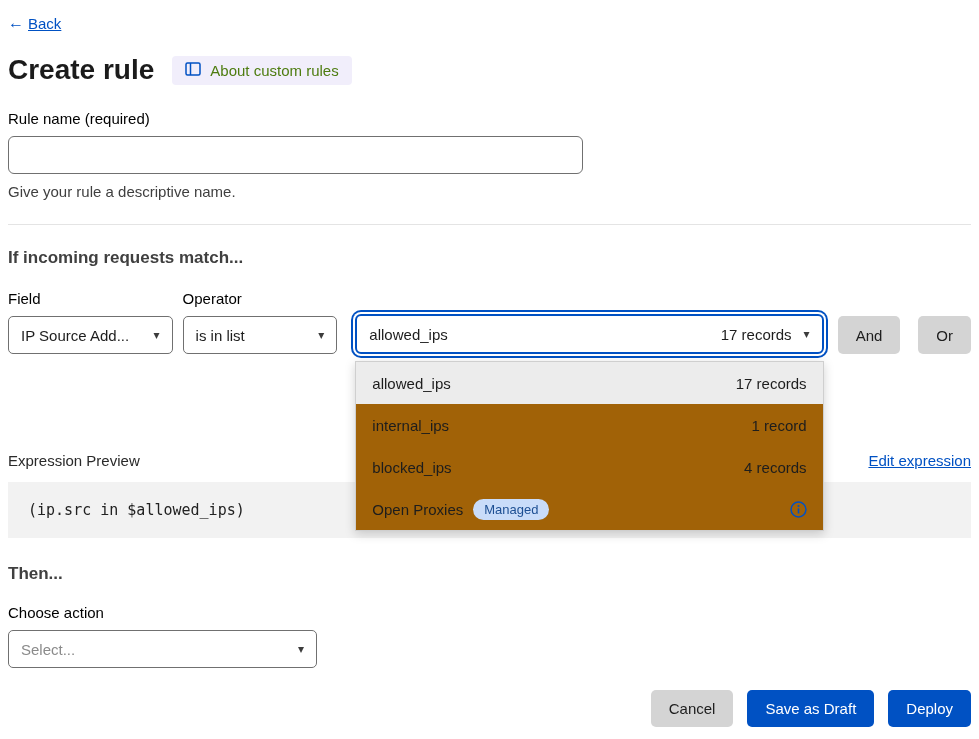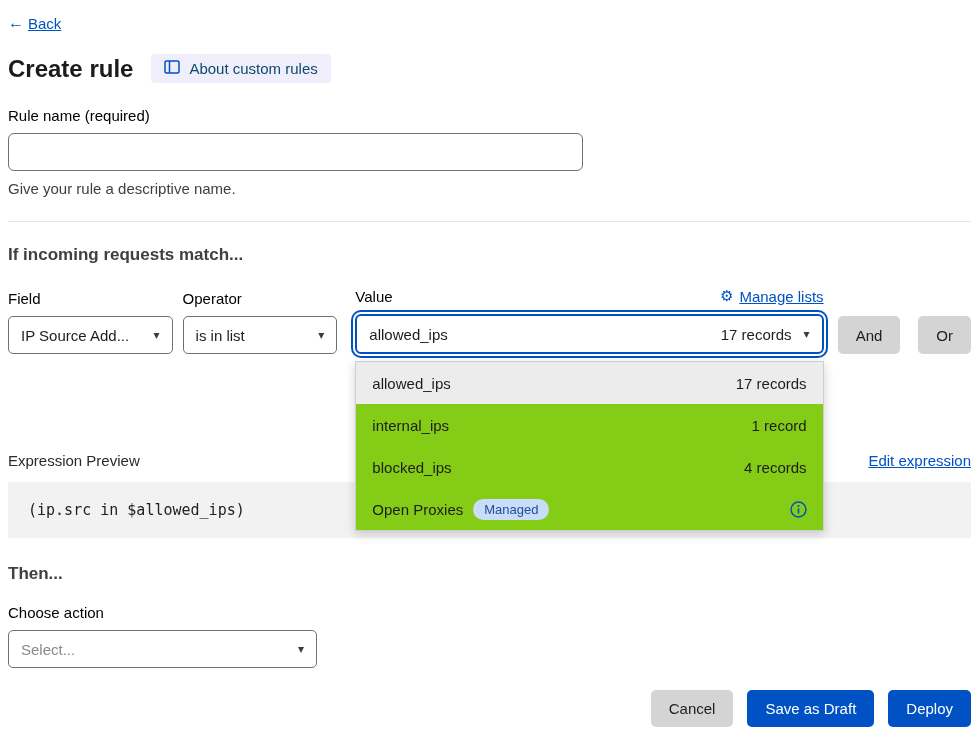--- a/index.html
+++ b/index.html
@@ -12,24 +12,24 @@
   .page { padding: 14px 8px 0; position: relative; width: 100%; height: 100%; }
 
   
   .link { color: #0051c3; cursor: pointer; }
   .link .link-text { text-decoration: underline; }
 
   .back-link { display: inline-flex; align-items: center; gap: 4px; font-size: 15px; }
   .back-arrow { font-size: 16px; text-decoration: none; }
 
   .title-row { display: flex; align-items: center; gap: 18px; margin-top: 22px; margin-bottom: 24px; }
-  .page-title { font-size: 24px; font-weight: 700; margin: 0; color: #1b1b1b; }
+  .page-title { font-size: 28px; font-weight: 700; margin: 0; color: #1b1b1b; }
   .about-pill {
     display: inline-flex; align-items: center; gap: 9px;
-    background: #f1eefb; color: #0c4a6e; padding: 6px 13px;
+    background: #f1eefb; color: #4d7c0f; padding: 6px 13px;
     border-radius: 4px; cursor: pointer; font-size: 15px;
   }
 
   .field-label { display: block; margin-bottom: 9px; color: #000000; }
   .rule-name-input {
     width: 575px; height: 38px; border: 1px solid #707070; border-radius: 6px;
     padding: 0 12px; font-size: 15px; font-family: inherit; outline: none;
   }
   .helper-text { margin-top: 9px; color: #3f3f3f; }
 
@@ -62,21 +62,21 @@
   .manage-link { display: inline-flex; align-items: center; gap: 6px; font-size: 15px; }
   .gear { font-size: 15px; text-decoration: none; }
 
   .dropdown {
     position: absolute; top: calc(100% + 7px); left: 0; right: 0; z-index: 20;
     background: #ffffff; border: 1px solid #cfcfcf;
     box-shadow: 0 3px 10px rgba(0,0,0,0.18);
   }
   .dd-row {
     height: 42px; display: flex; align-items: center; justify-content: space-between;
-    padding: 0 16px; cursor: pointer; background: #84cc16;
+    padding: 0 16px; cursor: pointer; background: #a16207;
   }
   .dd-row.selected { background: #ececec; }
   .dd-left { display: flex; align-items: center; }
   .dd-meta { color: #1d1d1d; }
   .managed-badge {
     background: #c9dcf9; color: #1d4f93; font-size: 13px;
     padding: 3px 11px; border-radius: 11px; margin-left: 10px;
   }
   .info-icon { display: inline-flex; cursor: pointer; }
 
@@ -144,27 +144,20 @@
 
     <div class="col-operator">
       <label class="field-label">Operator</label>
       <div class="select">
         <span>is in list</span>
         <span class="chev">▾</span>
       </div>
     </div>
 
     <div class="col-value">
-      <div class="value-label-row">
-        <label class="field-label">Value</label>
-        <a class="link manage-link">
-          <span class="gear">⚙</span>
-            <span class="link-text">Manage lists</span>
-        </a>
-      </div>
       <div class="select select-focused">
         <span>allowed_ips</span>
         <span class="sel-right">
           <span class="sel-meta">17 records</span>
           <span class="chev">▾</span>
         </span>
       </div>
 
       <div class="dropdown">
         <div class="dd-row selected">

